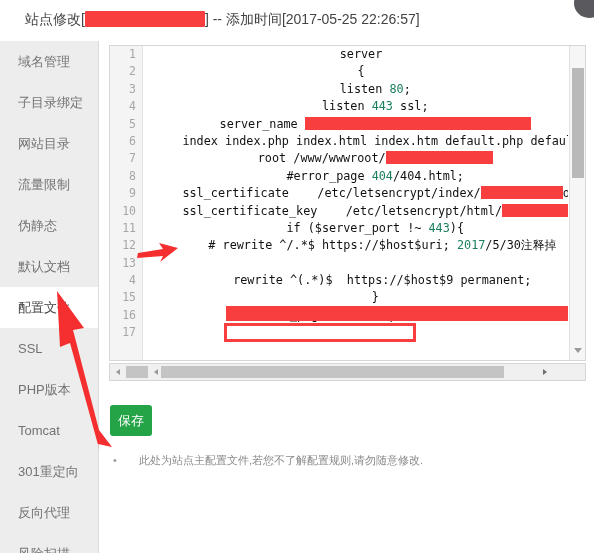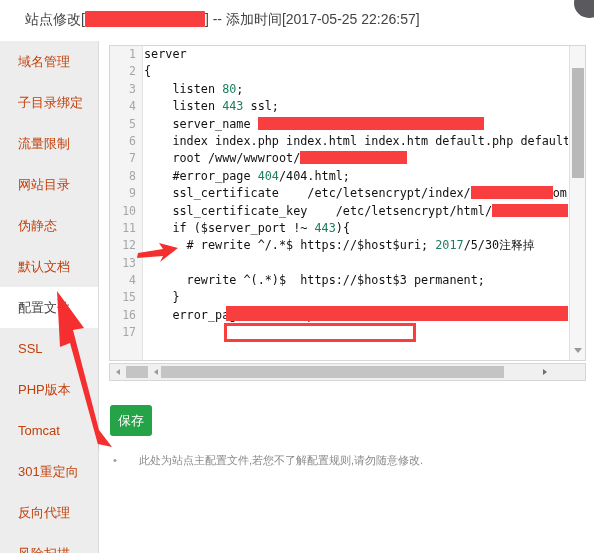--- a/index.html
+++ b/index.html
@@ -64,21 +64,21 @@
     height: 512px;
     background: #ededed;
     border-right: 1px solid #dcdcdc;
     box-sizing: border-box;
   }
   .side-item {
     height: 41px;
     line-height: 41px;
     padding-left: 18px;
     font-size: 13px;
-    color: #c2410c;
+    color: #737373;
     box-sizing: border-box;
     white-space: nowrap;
   }
   .side-item.active {
     background: #ffffff;
     color: #444;
   }
 
   
   .content {
@@ -126,22 +126,23 @@
     height: 100%;
     overflow: hidden;
   }
   .code-line {
     height: 17.4px;
     line-height: 17.4px;
     font-family: "DejaVu Sans Mono", monospace;
     font-size: 11.8px;
     color: #111;
     white-space: pre;
-    padding-left: 0;
+    padding-left: 10px;
     position: relative;
+    text-align: center;
   }
   .num { color: #1a7f5a; margin-top: 34px; }
   .cm-redact {
     display: inline-block;
     background: #f83e3e;
     height: 13px;
     vertical-align: -2px;
   }
 
   .line13-bar {
@@ -277,22 +278,22 @@
 <div class="header">
   <div class="header-title">
     <span>站点修改[</span><span class="redact hdr-redact"></span><span>] -- 添加时间[2017-05-25 22:26:57]</span>
   </div>
   <div class="corner-dot"></div>
 </div>
 
 <div class="sidebar">
   <div class="side-item">域名管理</div>
   <div class="side-item">子目录绑定</div>
+  <div class="side-item">网站目录</div>
   <div class="side-item">流量限制</div>
-  <div class="side-item">网站目录</div>
   <div class="side-item">伪静态</div>
   <div class="side-item">默认文档</div>
   <div class="side-item active">配置文件</div>
   <div class="side-item">SSL</div>
   <div class="side-item">PHP版本</div>
   <div class="side-item">Tomcat</div>
   <div class="side-item">301重定向</div>
   <div class="side-item">反向代理</div>
   <div class="side-item">风险扫描</div>
 </div>
@@ -328,21 +329,21 @@
       <div class="code-line"><span>    listen </span><span class="num">443</span><span> ssl;</span></div>
       <div class="code-line"><span>    server_name </span><span class="cm-redact" style="width:226px"></span></div>
       <div class="code-line">    index index.php index.html index.htm default.php default.htm defaul</div>
       <div class="code-line"><span>    root /www/wwwroot/</span><span class="cm-redact" style="width:107px"></span></div>
       <div class="code-line"><span>    #error_page </span><span class="num">404</span><span>/404.html;</span></div>
       <div class="code-line"><span>    ssl_certificate    /etc/letsencrypt/index/</span><span class="cm-redact" style="width:82px"></span><span>om/fullchain</span></div>
       <div class="code-line"><span>    ssl_certificate_key    /etc/letsencrypt/html/</span><span class="cm-redact" style="width:76px"></span></div>
       <div class="code-line"><span>    if ($server_port !~ </span><span class="num">443</span><span>){</span></div>
       <div class="code-line"><span>      # rewrite ^/.*$ https://$host$uri; </span><span class="num">2017</span><span>/5/30注释掉</span></div>
       <div class="code-line"></div>
-      <div class="code-line">      rewrite ^(.*)$  https://$host$3 permanent;</div>
+      <div class="code-line">      rewrite ^(.*)$  https://$host$9 permanent;</div>
       <div class="code-line">    }</div>
       <div class="code-line"><span>    error_page </span><span class="num">497</span><span>  https://$host$uri;</span></div>
       <div class="code-line"></div>
 
       <div class="line13-bar"></div>
       <div class="line14-box"></div>
     </div>
 
     <div class="vscroll">
       <div class="sb-arrow up" style="font-size:0">triangle-up-icon</div>

